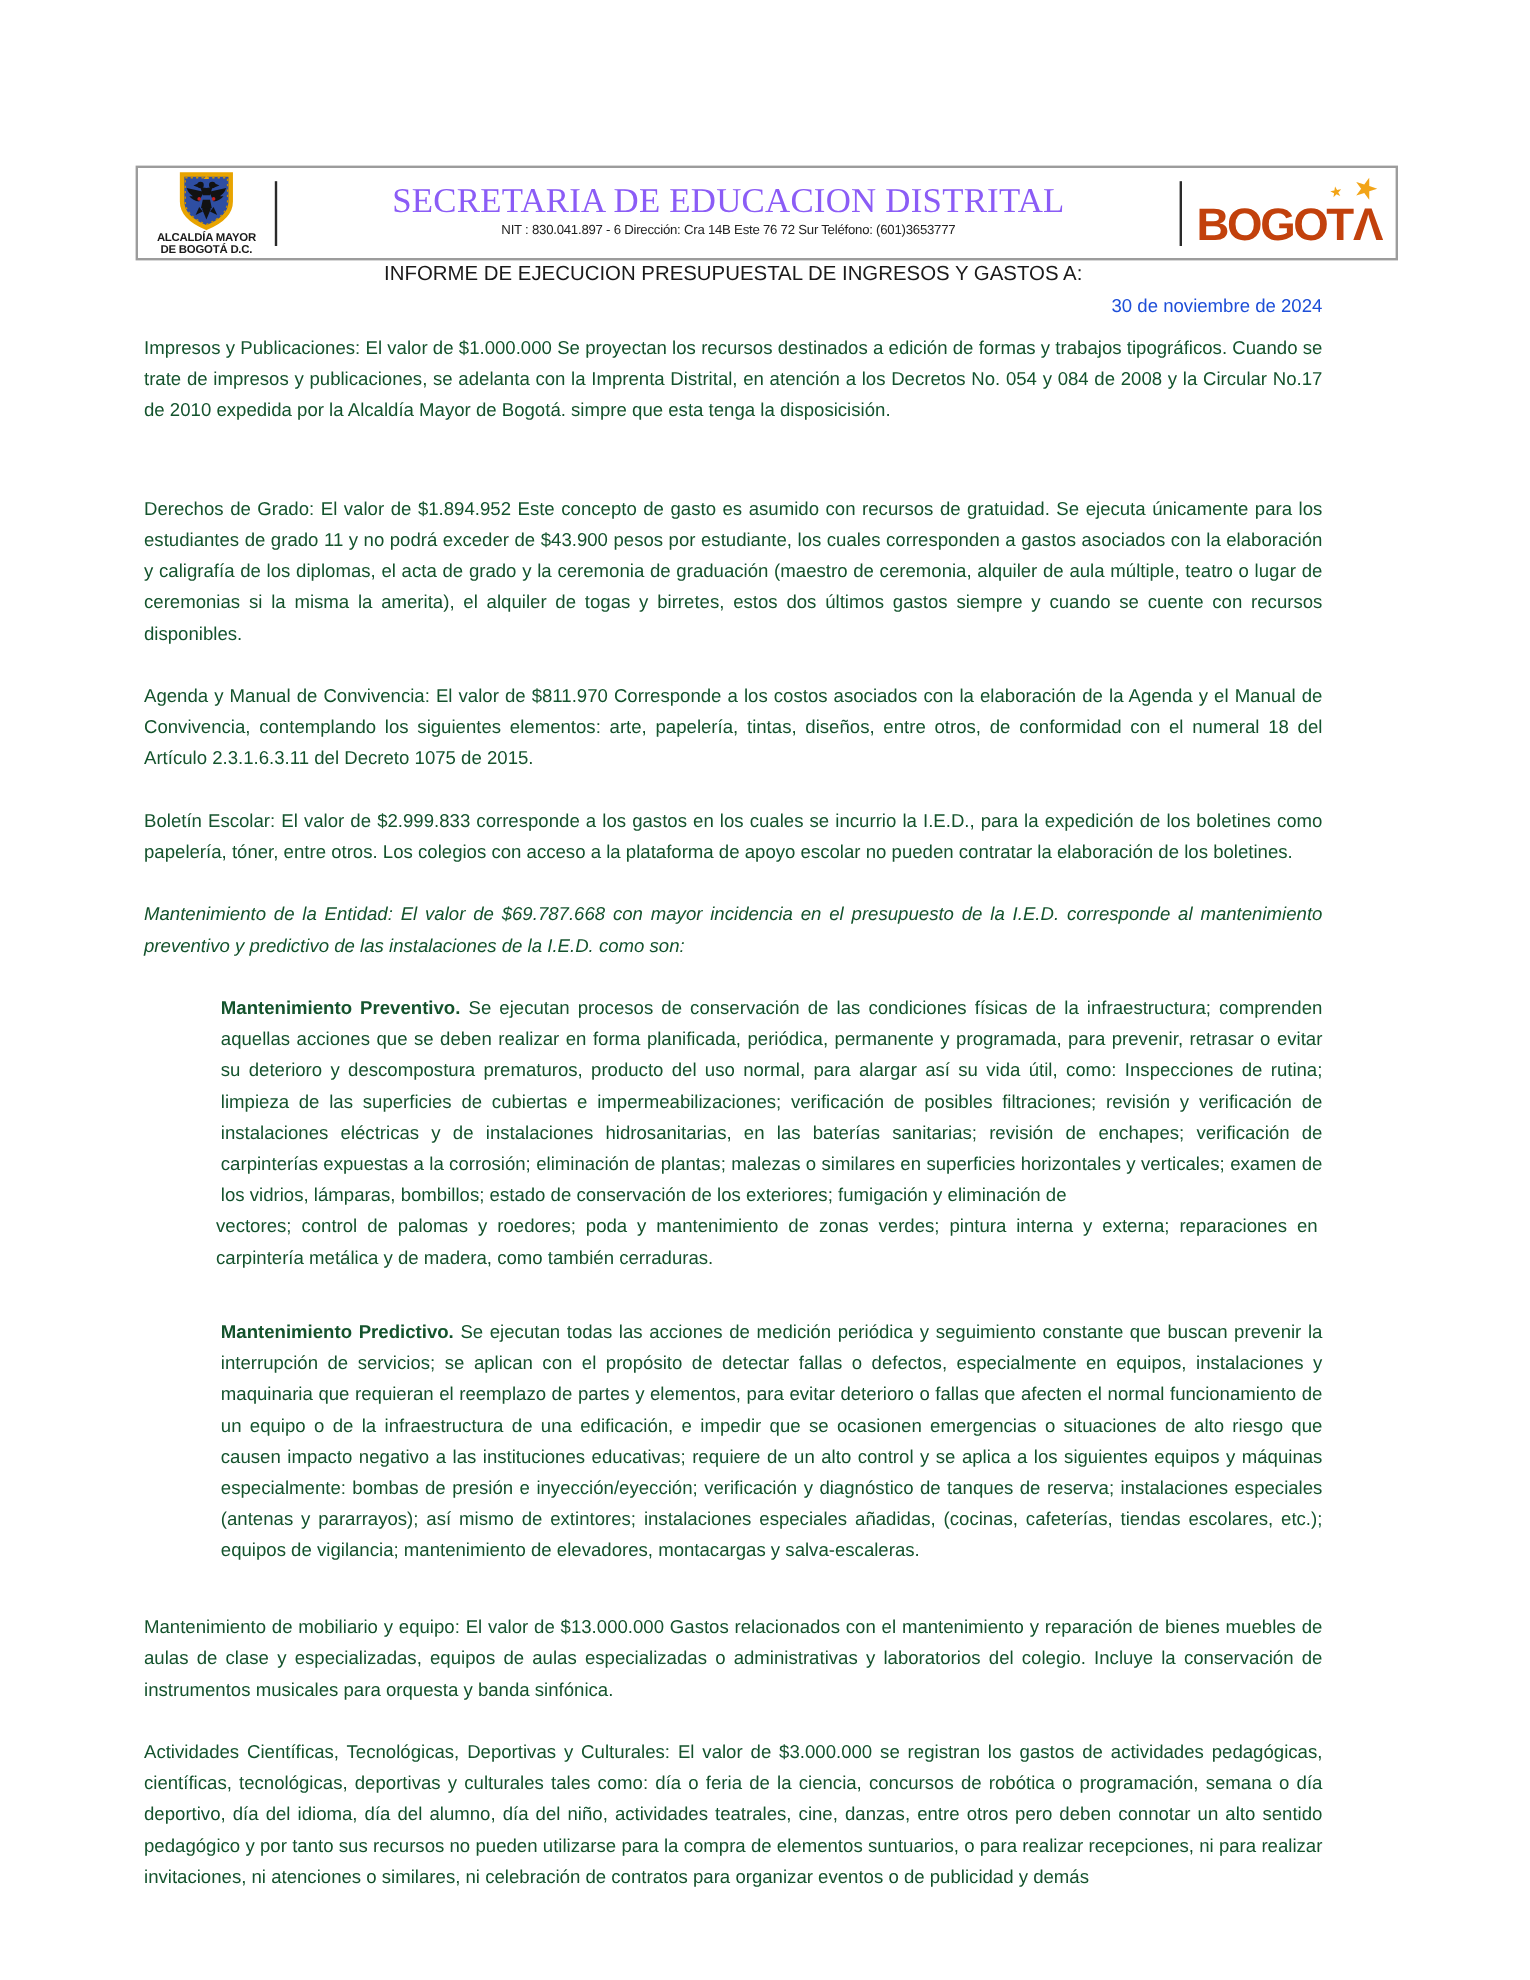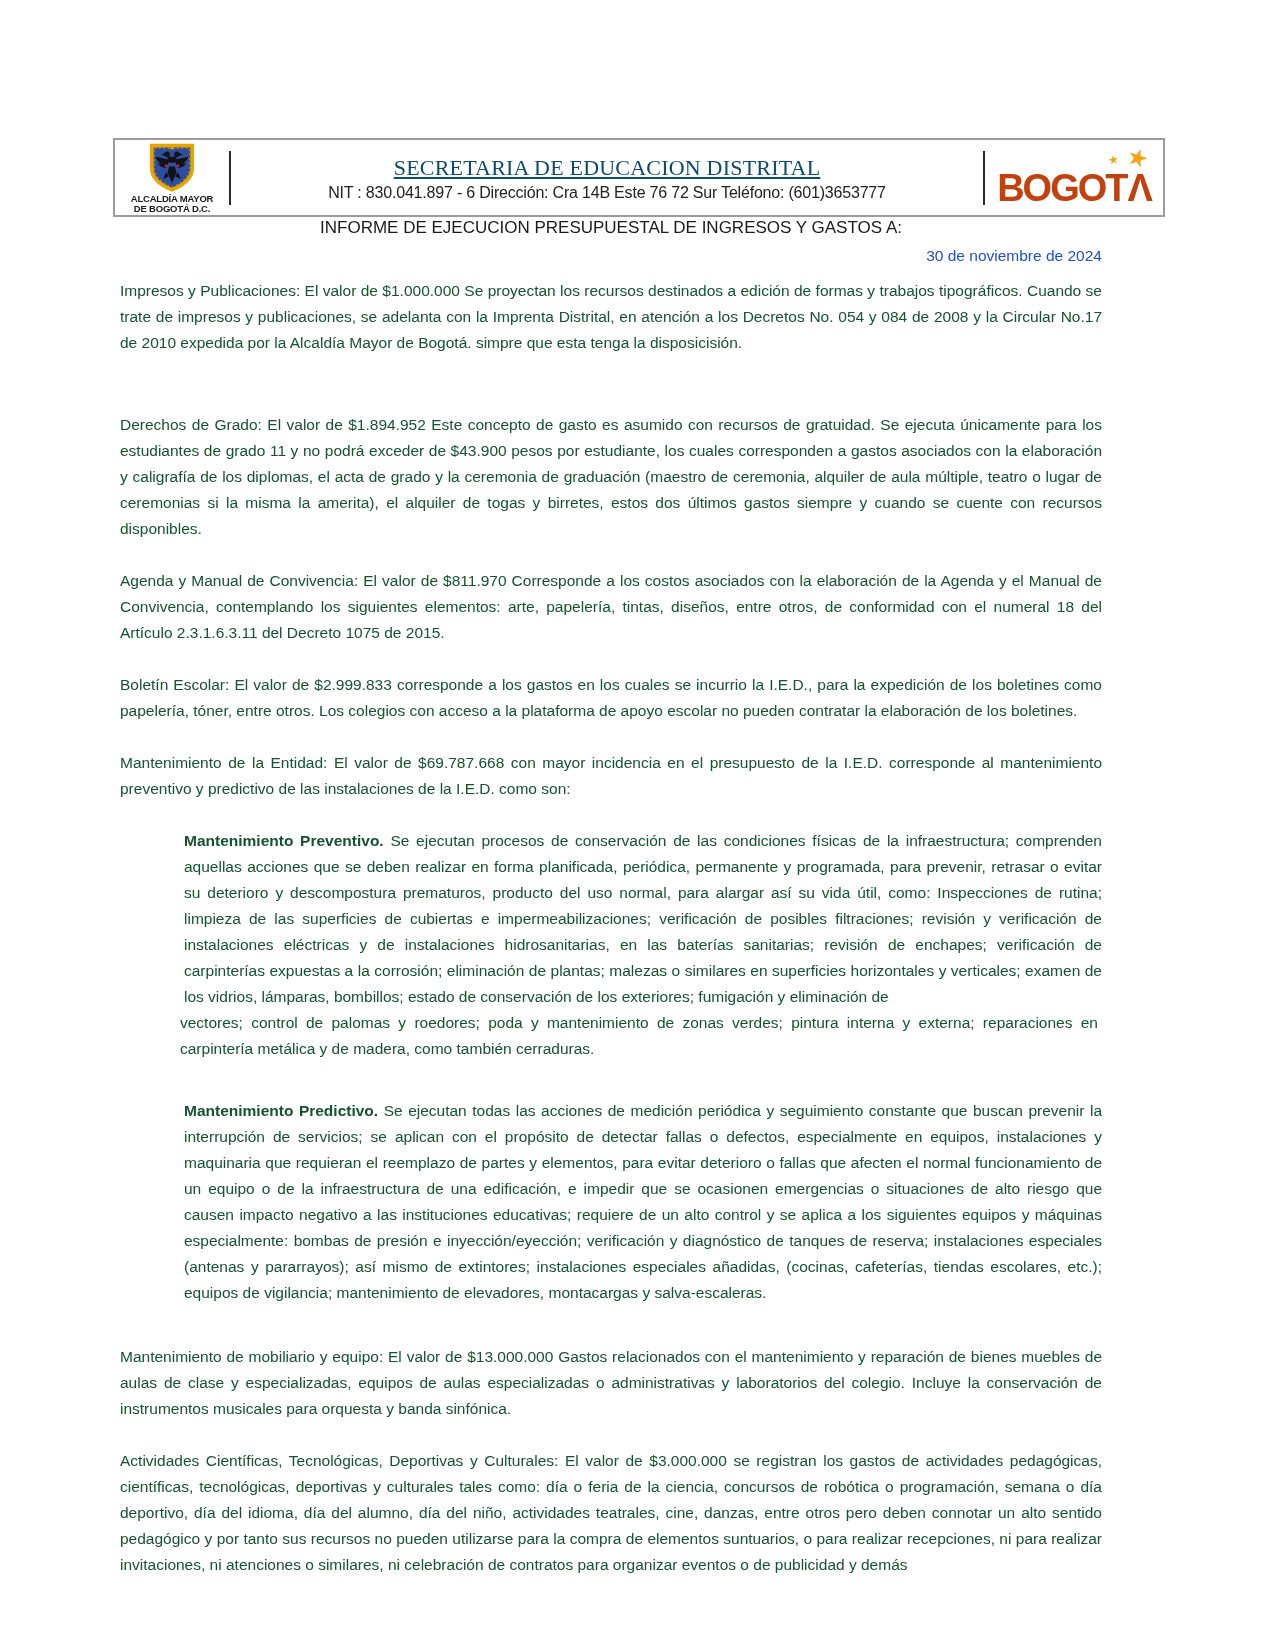--- a/index.html
+++ b/index.html
@@ -29,25 +29,25 @@
     font-size:9.5px;font-weight:bold;line-height:10.5px;
     text-align:center;color:#1a1a1a;letter-spacing:-0.2px;margin-top:1px;
   }
   .vdiv{width:2px;background:#2a2a2a;height:54px;align-self:center;}
   .center-block{
     flex:1;text-align:center;
     font-family:"Liberation Serif","DejaVu Serif",serif;
     display:flex;flex-direction:column;justify-content:center;
     padding-bottom:2px;
   }
-  .org-line1{font-size:22px;line-height:30px;color:#0c4a6e;letter-spacing:0.2px;text-decoration:underline;}
+  .org-line1{font-size:29px;line-height:30px;color:#8b5cf6;letter-spacing:0.2px;}
   .org-line2{font-size:24px;line-height:26px;color:#111;letter-spacing:0.2px;}
   .org-line3{
     font-family:"Liberation Sans","DejaVu Sans",sans-serif;
-    font-size:16px;line-height:15px;color:#222;letter-spacing:-0.2px;margin-top:2px;
+    font-size:11px;line-height:15px;color:#222;letter-spacing:-0.2px;margin-top:2px;
   }
   .bogota-block{
     width:178px;position:relative;
     display:flex;align-items:flex-end;justify-content:center;
     padding-bottom:10px;
   }
   .bogota-text{
     font-size:38px;font-weight:bold;letter-spacing:-2px;
     line-height:34px;white-space:nowrap;
   }
@@ -72,21 +72,21 @@
   }
   .body-par{
     margin:0 0 26px 0;
     font-size:15.5px;line-height:26px;
     text-align:justify;color:#14532d;
   }
   .indented{padding-left:64px;}
   .hang{position:relative;left:-4px;}
   .lead{font-weight:bold;}
   .mb-xl{margin-bottom:56px;}
-  .mb-head{}
+  .mb-head{font-style:italic;}
   .mb-lg{margin-bottom:36px;}
   .mb-xxl{margin-bottom:38px;}
   .mb-0{margin-bottom:0;}
 </style>
 </head>
 <body>
 
 <div class="page">
 
   <header class="letterhead">

